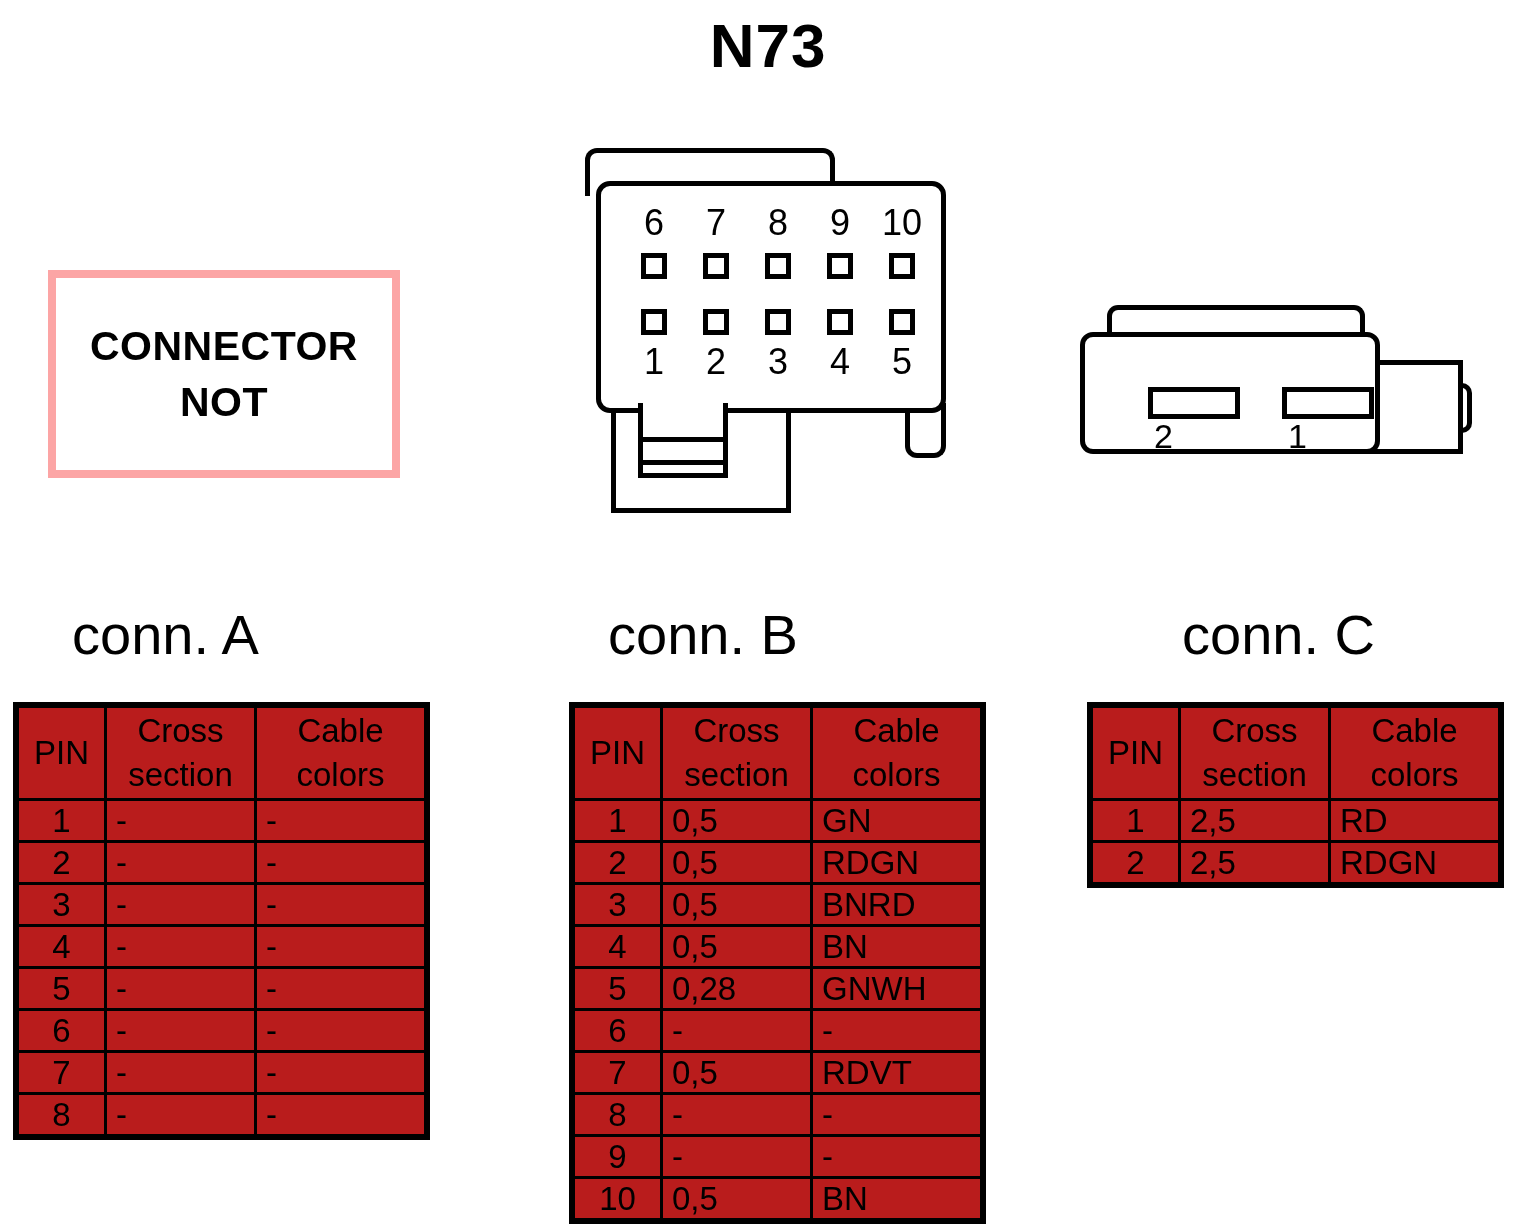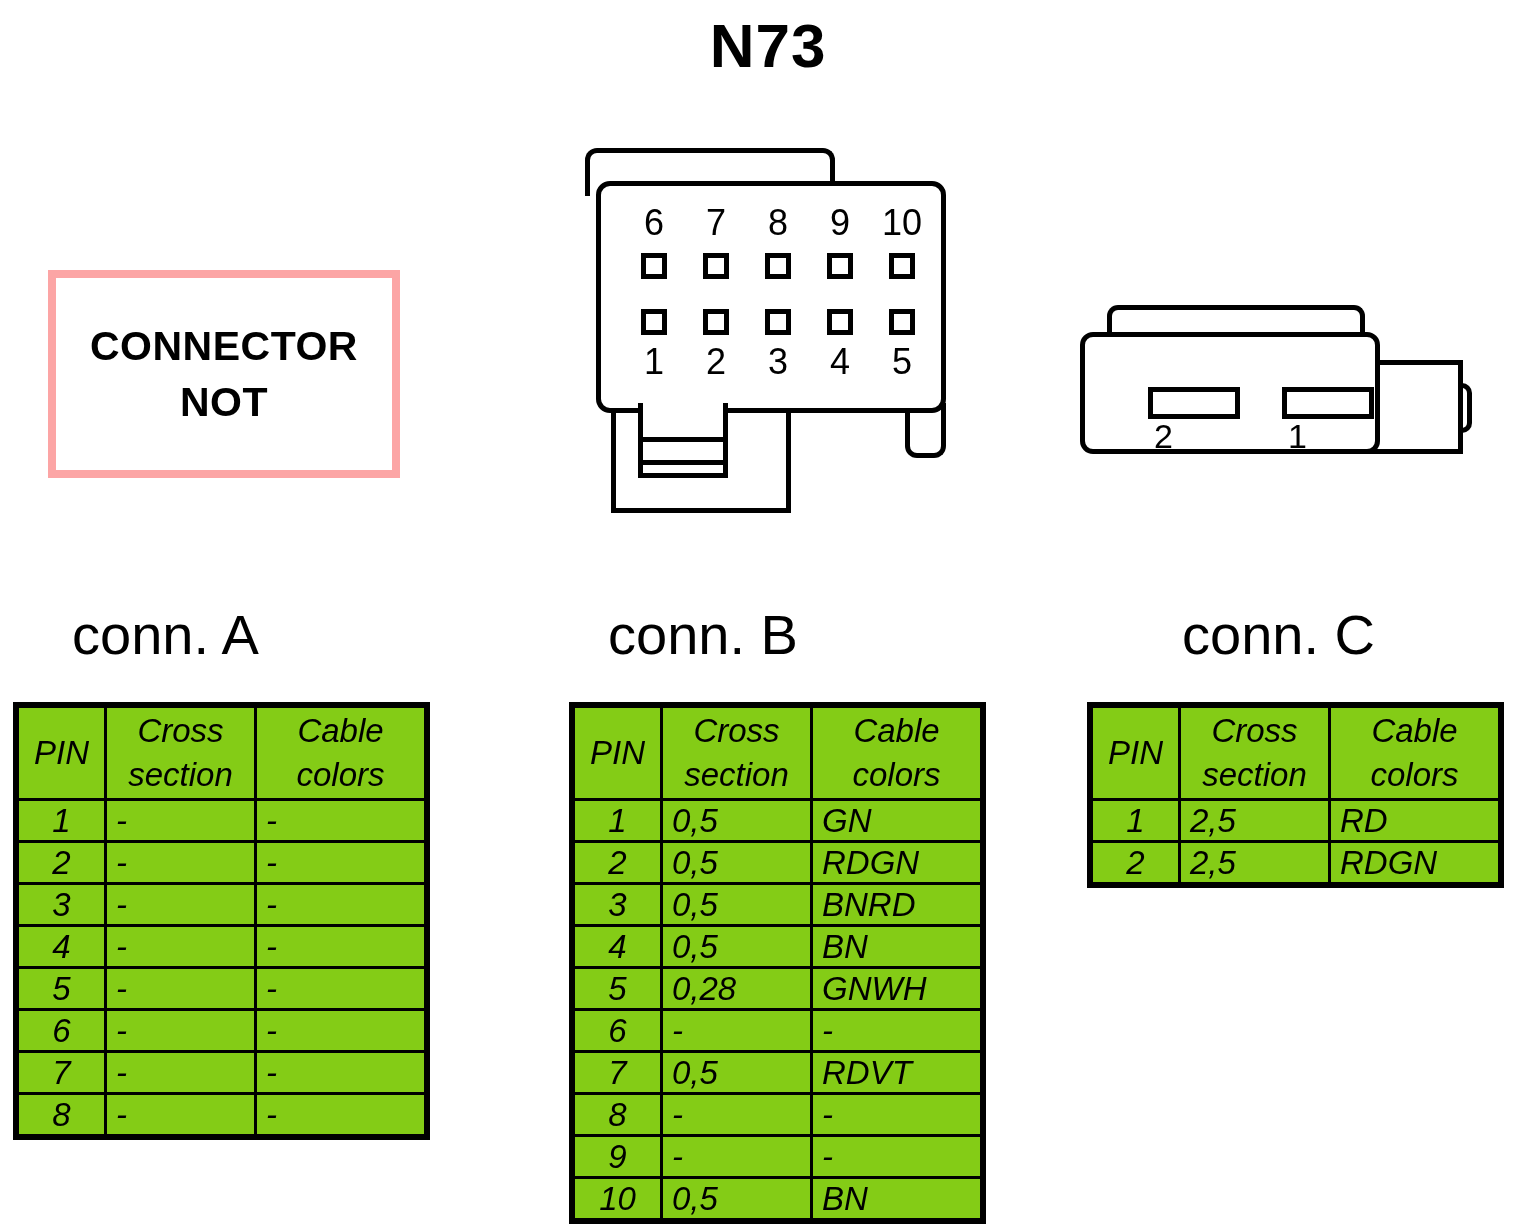--- a/index.html
+++ b/index.html
@@ -232,23 +232,22 @@
     letter-spacing: 0px;
   }
   .conn-head.a { left: 72px;   top: 604px; }
   .conn-head.b { left: 608px;  top: 604px; }
   .conn-head.c { left: 1162px; top: 604px; margin-left: 20px; }
 
   
   table.pintable {
     position: absolute;
     border-collapse: collapse;
-    background: #84cc16;
+    background: #b91c1c;
     table-layout: fixed;
-    font-style: italic;
   }
   table.pintable th,
   table.pintable td {
     border: 3px solid #000;
     font-size: 33px;
     font-weight: normal;
     padding: 0;
     line-height: 38px;
   }
   table.pintable thead th {

